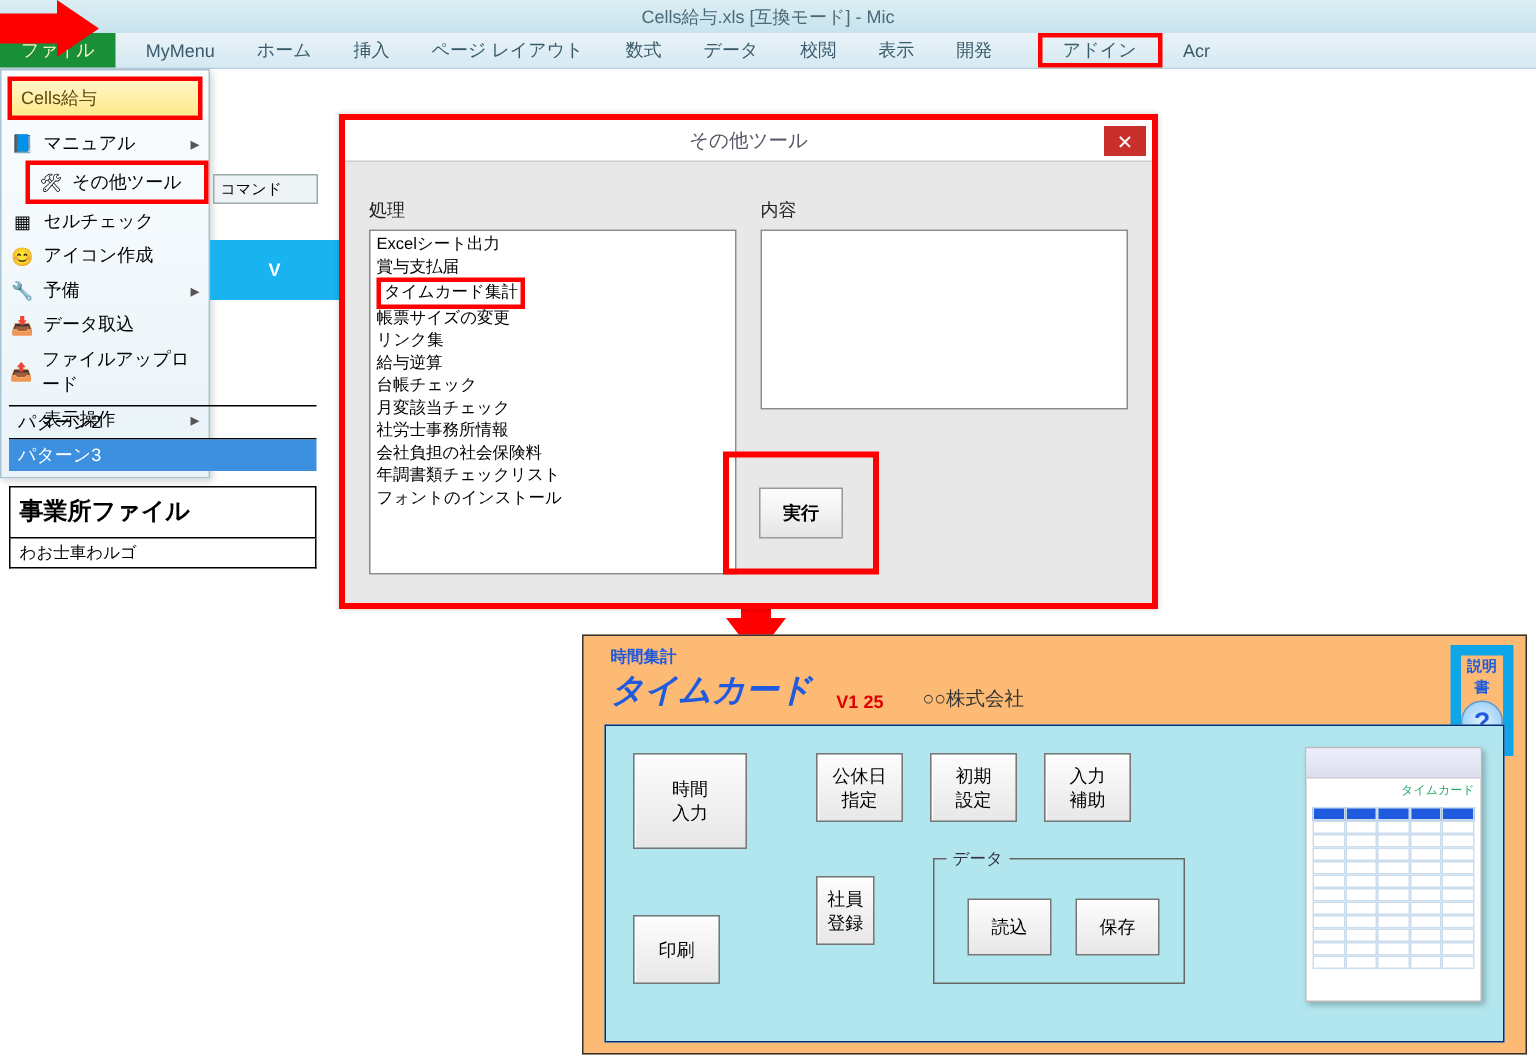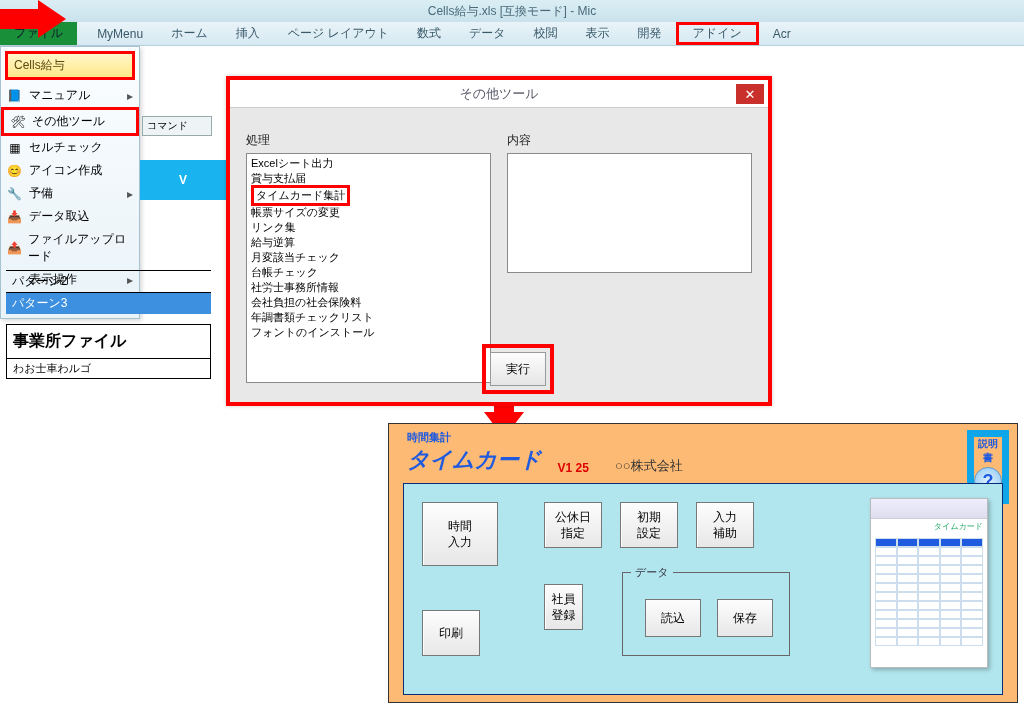--- a/index.html
+++ b/index.html
@@ -30,33 +30,33 @@
     height: 24px;
     background: linear-gradient(#e9f3f8,#d6e9f2);
     display: flex;
     align-items: center;
     font-size: 12px;
     color: #3a5a6a;
     border-bottom: 1px solid #b8d0dc;
   }
   .menubar .file-tab {
     background: #1a8f3a;
-    color: #0f172a;
+    color: #fef9c3;
     padding: 4px 14px;
     height: 100%;
     display: flex; align-items: center;
     margin-right: 6px;
   }
   .menubar .mitem {
     padding: 0 14px;
     height: 100%;
     display: flex; align-items: center;
     cursor: default;
   }
-  .red-box { border: 3px solid #f00 !important; }
+  .red-box { border: 3px solid #f00 !important; margin-left: 16px; }
 
   
   .dropdown {
     position: absolute;
     top: 46px; left: 0;
     width: 140px;
     background: linear-gradient(#fafdff,#e9f3f8);
     border: 1px solid #a7c3d1;
     box-shadow: 2px 2px 4px rgba(0,0,0,.15);
     padding-bottom: 4px;
@@ -201,23 +201,24 @@
     padding: 0 2px;
     margin: -1px 0;
   }
   .dialog .descbox {
     background: #fff;
     border: 1px solid #8a8a8a;
     height: 120px;
   }
   .dialog .runbtn-wrap {
     position: absolute;
-    left: 252px; bottom: 8px;
+    left: 252px; bottom: 19px;
     border: 4px solid #f00;
-    padding: 4px;
+    padding: 20px;
+    font-weight: bold;
   }
   .dialog .runbtn {
     width: 56px; height: 34px;
     background: linear-gradient(#fdfdfd,#e5e5e5);
     border: 1px solid #9a9a9a;
     display: flex; align-items: center; justify-content: center;
     font-size: 12px;
   }
 
   
@@ -414,22 +415,22 @@
   <div class="body">
     <div class="col">
       <div class="lbl">処理</div>
       <div class="listbox">
         <div class="item">Excelシート出力</div>
         <div class="item">賞与支払届</div>
         <div class="item"><span class="hl">タイムカード集計</span></div>
         <div class="item">帳票サイズの変更</div>
         <div class="item">リンク集</div>
         <div class="item">給与逆算</div>
+        <div class="item">台帳チェック</div>
         <div class="item">月変該当チェック</div>
-        <div class="item">台帳チェック</div>
         <div class="item">社労士事務所情報</div>
         <div class="item">会社負担の社会保険料</div>
         <div class="item">年調書類チェックリスト</div>
         <div class="item">フォントのインストール</div>
       </div>
     </div>
     <div class="col">
       <div class="lbl">内容</div>
       <div class="descbox"></div>
     </div>

